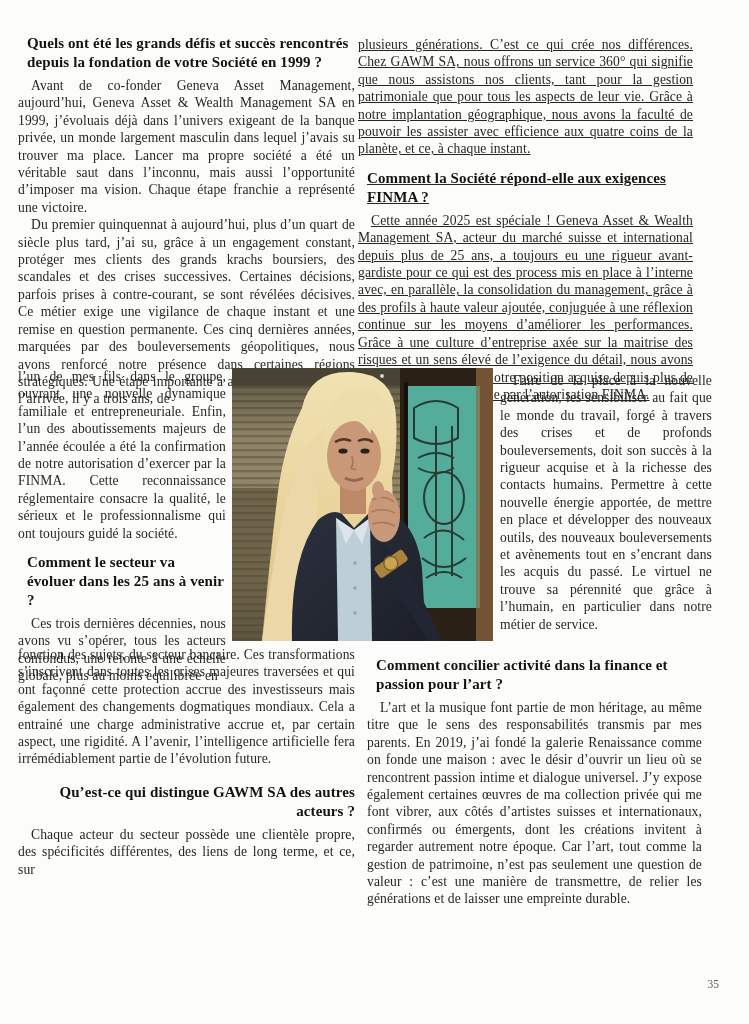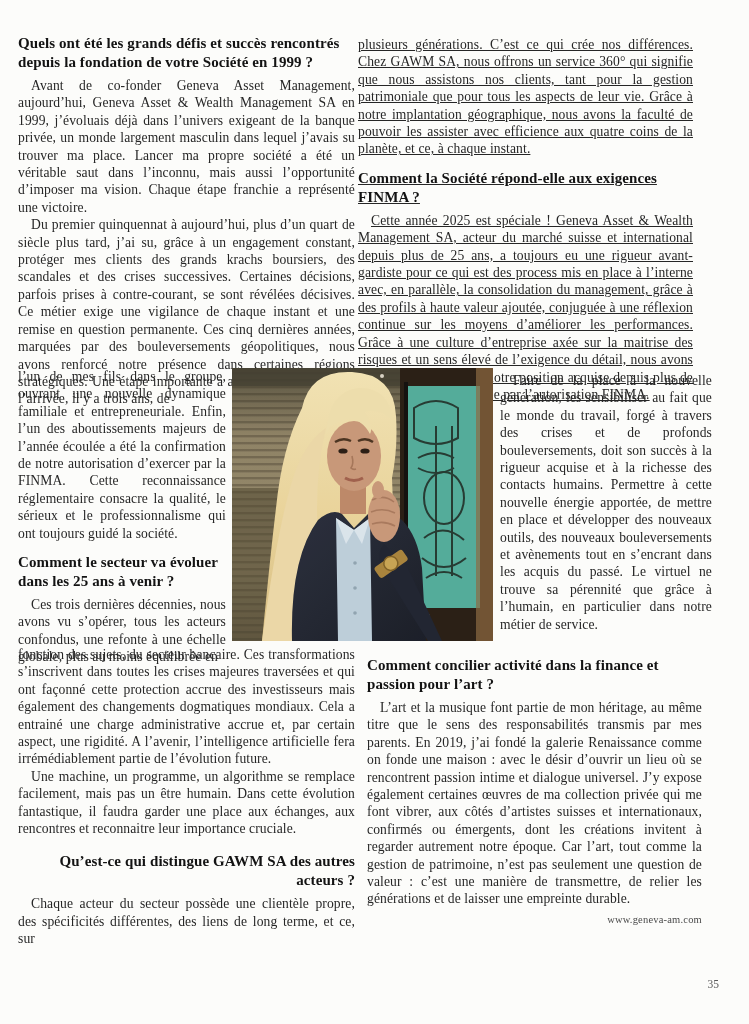--- a/index.html
+++ b/index.html
@@ -24,21 +24,21 @@
   .qheading{
     font-size:15px;
     font-weight:bold;
     color:#131313;
     line-height:19px;
     text-align:left;
     margin:0;
   }
   .gap-top{margin-top:11px;}
   .gap-top-lg{margin-top:15px;text-align:right;}
-  .gap-bottom{margin-bottom:5px;}
+  .gap-bottom{margin-bottom:5px;margin-left:9px;}
   .website{
     display:block;
     text-align:right;
     font-size:10.5px;
     color:#4a4a4a;
     margin-top:3px;
     letter-spacing:.2px;
     text-decoration:none;
   }
   .pagenum{
@@ -68,39 +68,37 @@
   </div>
 
   <div class="block" style="left:18px;top:368px;width:208px;">
     <p class="cont">l’un de mes fils dans le groupe, ouvrant une nouvelle dynamique familiale et entrepreneuriale. Enfin, l’un des aboutissements majeurs de l’année écoulée a été la confirmation de notre autorisation d’exercer par la FINMA. Cette reconnaissance réglementaire consacre la qualité, le sérieux et le professionnalisme qui ont toujours guidé la société.</p>
     <h2 class="qheading gap-top gap-bottom">Comment le secteur va évoluer dans les 25 ans à venir ?</h2>
     <p>Ces trois dernières décennies, nous avons vu s’opérer, tous les acteurs confondus, une refonte à une échelle globale, plus au moins équilibrée en</p>
   </div>
 
   <div class="block" style="left:18px;top:646px;width:337px;">
     <p class="cont">fonction des sujets, du secteur bancaire. Ces transformations s’inscrivent dans toutes les crises majeures traversées et qui ont façonné cette protection accrue des investisseurs mais également des changements dogmatiques mondiaux. Cela a entrainé une charge administrative accrue et, par certain aspect, une rigidité. A l’avenir, l’intelligence artificielle fera irrémédiablement partie de l’évolution future.</p>
-    <p>Une machine, un programme, un algorithme se remplace facilement, mais pas un être humain. Dans cette évolution fantastique, il faudra garder une place aux échanges, aux rencontres et reconnaitre leur importance cruciale.</p>
     <h2 class="qheading gap-top-lg gap-bottom">Qu’est-ce qui distingue GAWM SA des autres acteurs ?</h2>
     <p>Chaque acteur du secteur possède une clientèle propre, des spécificités différentes, des liens de long terme, et ce, sur</p>
   </div>
 
   <div class="block" style="left:358px;top:36px;width:335px;text-decoration:underline;">
     <p class="cont">plusieurs générations. C’est ce qui crée nos différences. Chez GAWM SA, nous offrons un service 360° qui signifie que nous assistons nos clients, tant pour la gestion patrimoniale que pour tous les aspects de leur vie. Grâce à notre implantation géographique, nous avons la faculté de pouvoir les assister avec efficience aux quatre coins de la planète, et ce, à chaque instant.</p>
     <h2 class="qheading gap-top gap-bottom">Comment la Société répond-elle aux exigences FINMA ?</h2>
     <p>Cette année 2025 est spéciale ! Geneva Asset &amp; Wealth Management SA, acteur du marché suisse et international depuis plus de 25 ans, a toujours eu une rigueur avant-gardiste pour ce qui est des process mis en place à l’interne avec, en parallèle, la consolidation du management, grâce à des profils à haute valeur ajoutée, conjuguée à une réflexion continue sur les moyens d’améliorer les performances. Grâce à une culture d’entreprise axée sur la maitrise des risques et un sens élevé de l’exigence du détail, nous avons confirmé la solidité de notre position acquise depuis plus de deux décennies et validée par l’autorisation FINMA.</p>
   </div>
 
   <div class="block" style="left:500px;top:372px;width:212px;">
     <p>Faire de la place à la nouvelle génération, les sensibiliser au fait que le monde du travail, forgé à travers des crises et de profonds bouleversements, doit son succès à la rigueur acquise et à la richesse des contacts humains. Permettre à cette nouvelle énergie apportée, de mettre en place et développer des nouveaux outils, des nouveaux bouleversements et avènements tout en s’encrant dans les acquis du passé. Le virtuel ne trouve sa pérennité que grâce à l’humain, en particulier dans notre métier de service.</p>
   </div>
 
   <div class="block" style="left:367px;top:656px;width:335px;">
     <h2 class="qheading gap-bottom">Comment concilier activité dans la finance et passion pour l’art ?</h2>
     <p>L’art et la musique font partie de mon héritage, au même titre que le sens des responsabilités transmis par mes parents. En 2019, j’ai fondé la galerie Renaissance comme on fonde une maison : avec le désir d’ouvrir un lieu où se rencontrent passion intime et dialogue universel. J’y expose également certaines œuvres de ma collection privée qui me font vibrer, aux côtés d’artistes suisses et internationaux, confirmés ou émergents, dont les créations invitent à regarder autrement notre époque. Car l’art, tout comme la gestion de patrimoine, n’est pas seulement une question de valeur : c’est une manière de transmettre, de relier les générations et de laisser une empreinte durable.</p>
-    <a class="website" href="#">www.geneva-am.com</a>
   </div>
 
   <div class="photo">
     <svg width="261" height="273" viewBox="0 0 261 273" xmlns="http://www.w3.org/2000/svg">
       <defs>
         <linearGradient id="bgGrad" x1="0" y1="0" x2="0" y2="1">
           <stop offset="0" stop-color="#54513f"></stop>
           <stop offset="0.25" stop-color="#8d8367"></stop>
           <stop offset="0.75" stop-color="#948a6c"></stop>
           <stop offset="1" stop-color="#6e6650"></stop>

